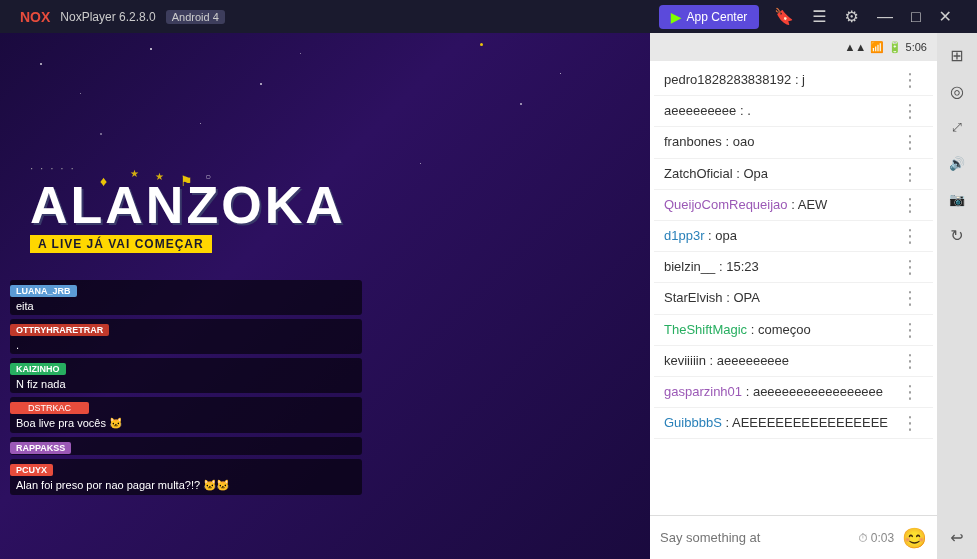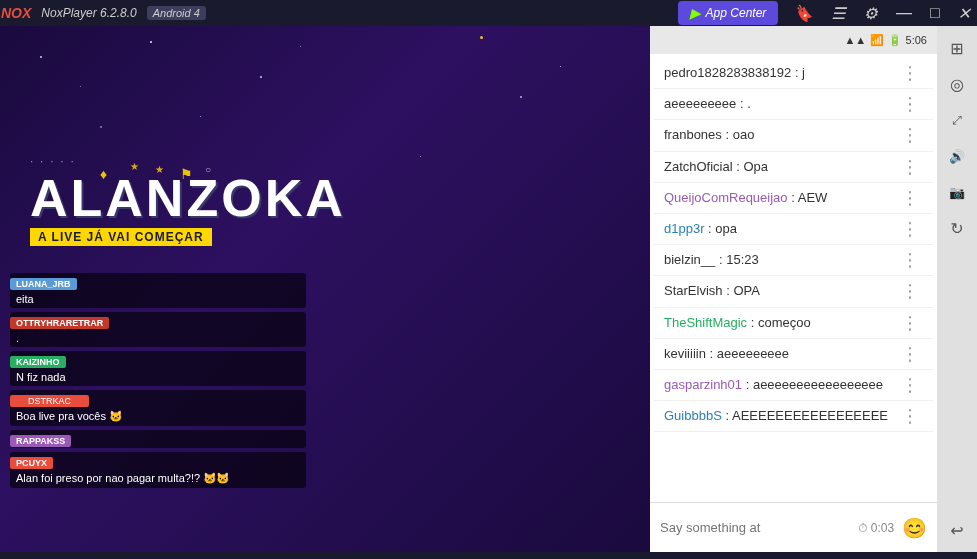--- a/index.html
+++ b/index.html
@@ -8,28 +8,27 @@
       height: 559px;
       overflow: hidden;
       font-family: 'Segoe UI', Arial, sans-serif;
       background: #1a1a2e;
     }
 
     
     .titlebar {
       display: flex;
       align-items: center;
-      height: 26px;
+      height: 33px;
       background: #1a1a2e;
       color: #fff;
       font-size: 12px;
-      padding: 0 1px;
+      padding: 0 20px;
       gap: 10px;
       flex-shrink: 0;
-      font-style: italic;
     }
     .titlebar-logo {
       color: #e74c3c;
       font-weight: bold;
       font-size: 14px;
     }
     .titlebar-version {
       color: #ccc;
       font-size: 12px;
     }
@@ -131,21 +130,21 @@
     .character-svg {
       width: 100%;
       height: 100%;
     }
 
     
     .chat-overlay {
       position: absolute;
       bottom: 60px;
       left: 10px;
-      width: 296px;
+      width: 352px;
       z-index: 5;
     }
     .chat-message {
       background: rgba(0,0,0,0.6);
       border-radius: 3px;
       margin-bottom: 4px;
       overflow: hidden;
     }
     .chat-text {
       font-size: 11px;
@@ -219,21 +218,21 @@
     }
 
     
     .chat-input-bar {
       background: #fff;
       border-top: 1px solid #ddd;
       display: flex;
       align-items: center;
       padding: 6px 10px;
       gap: 8px;
-      height: 50px;
+      height: 44px;
       flex-shrink: 0;
     }
     .chat-input {
       flex: 1;
       border: none;
       outline: none;
       font-size: 13px;
       color: #666;
       background: transparent;
     }

